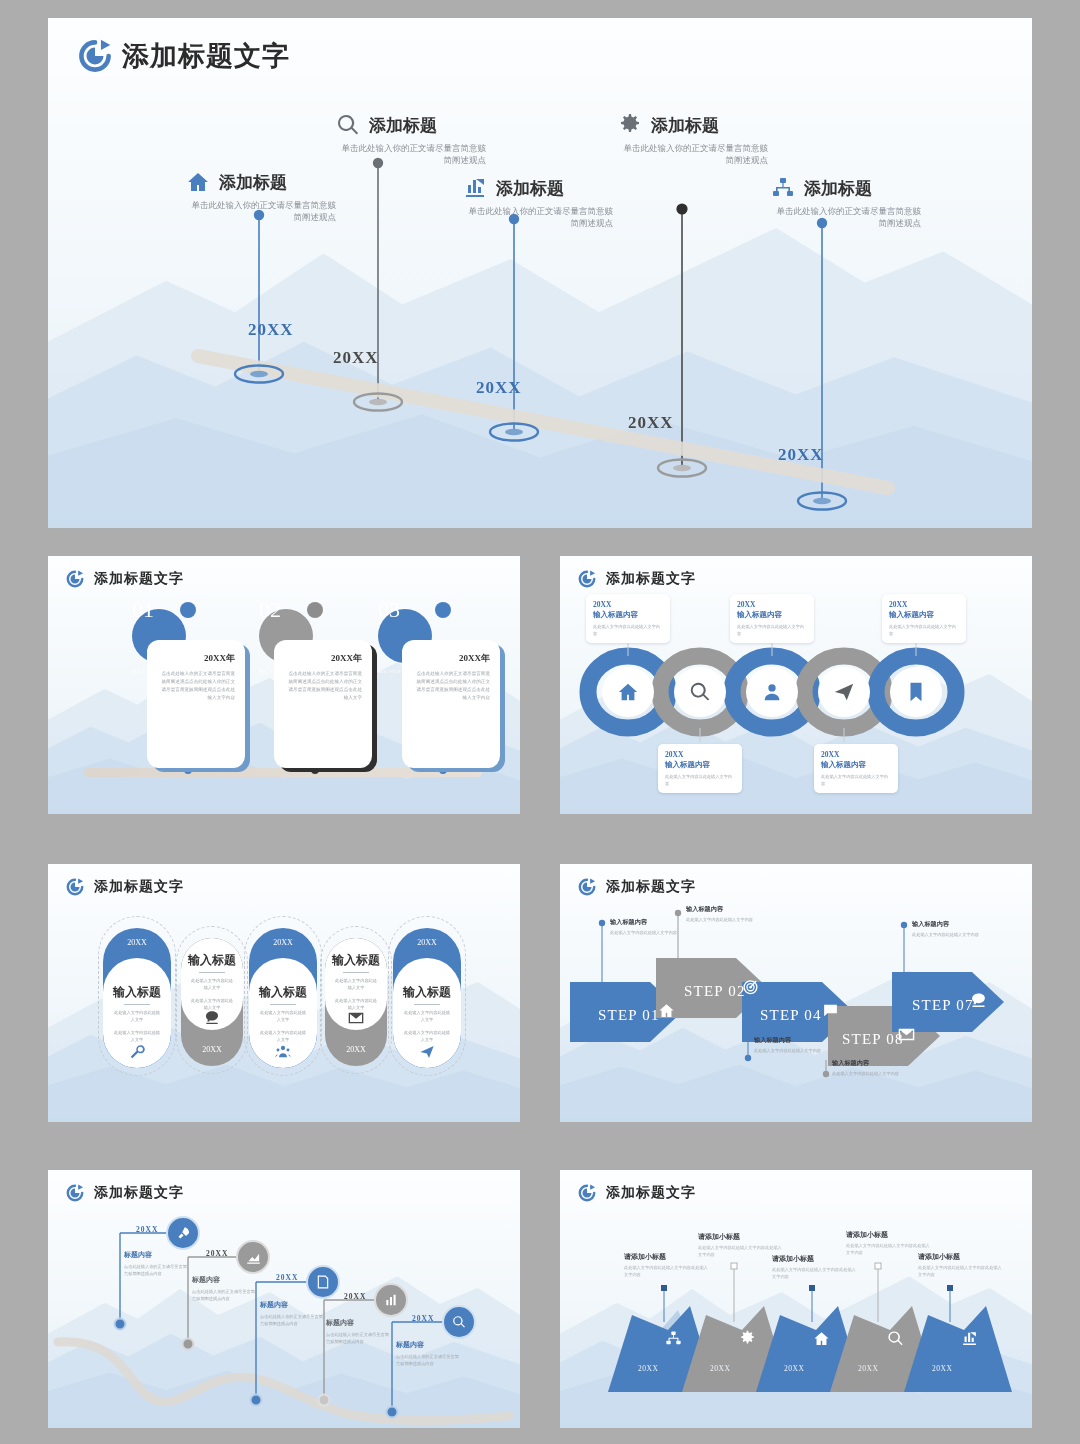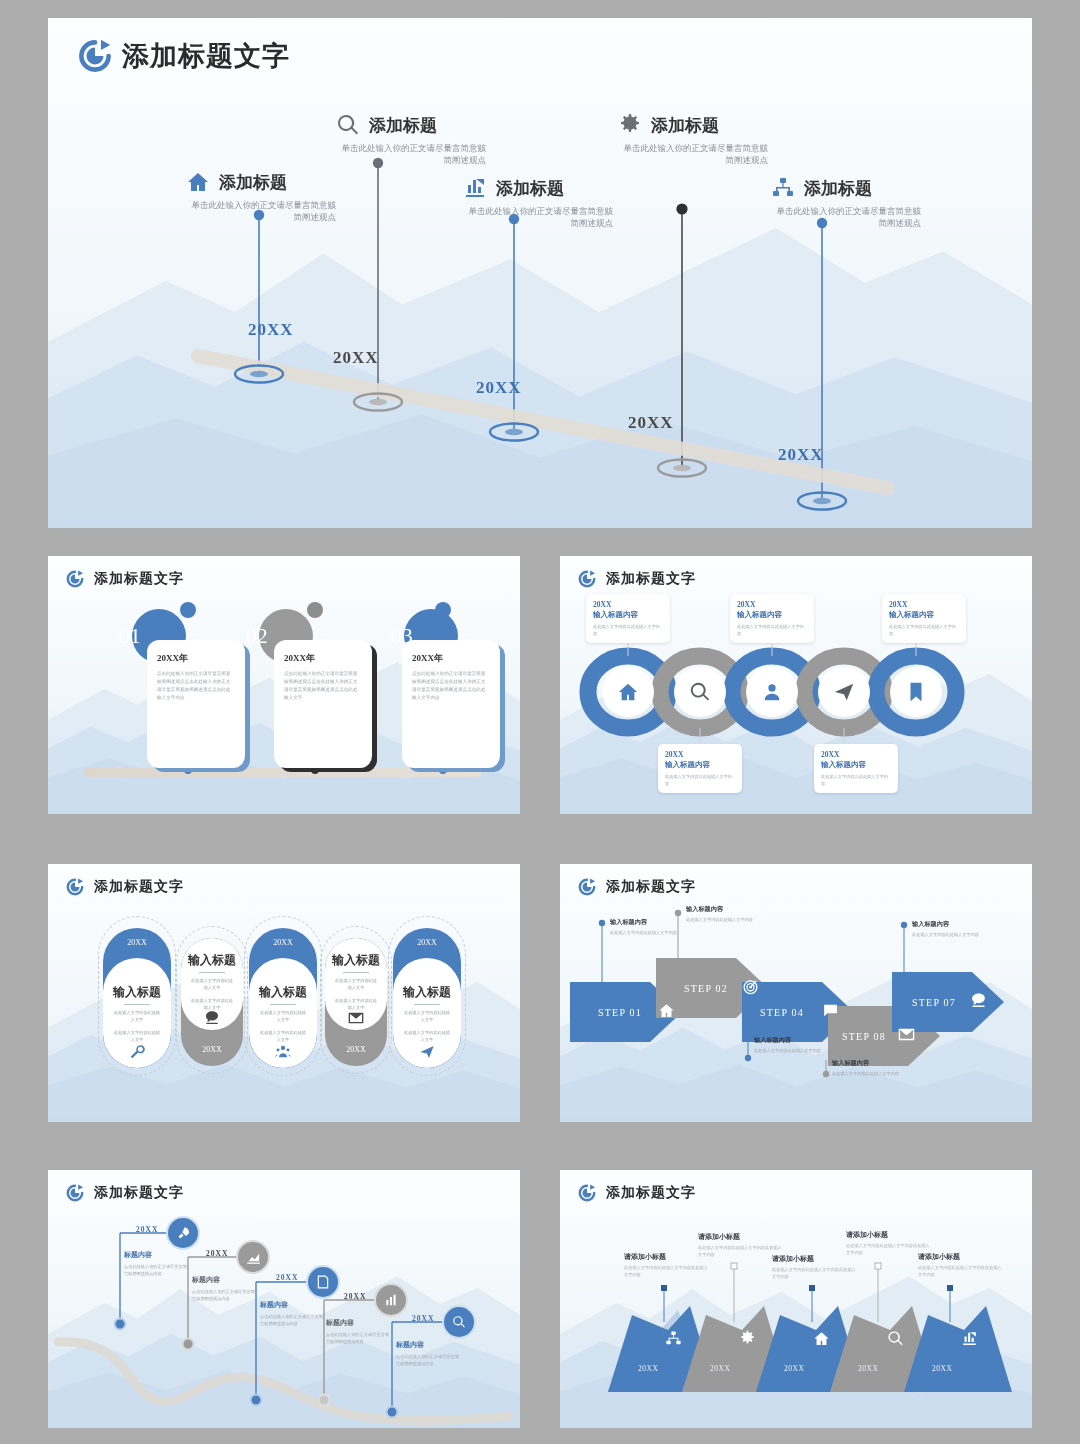--- a/index.html
+++ b/index.html
@@ -42,30 +42,30 @@
   .tl-head .ic { width:24px; height:24px; flex:none; }
   .tl-title { font-family:"Liberation Serif", serif; font-size:17px; font-weight:bold; color:#333; }
   .tl-desc { margin-top:5px; font-size:8.5px; line-height:1.45; color:#8a8f96; text-align:right; width:150px; }
   .yr { position:absolute; font-family:"Liberation Serif", serif; font-size:17px; font-weight:bold; letter-spacing:1px; }
   .yr.b { color:#3d6fae; }
   .yr.g { color:#4a4a4a; }
 
   
   .num-badge {
     position:absolute; width:54px; height:54px; border-radius:50%;
-    display:flex; flex-direction:row; align-items:center; justify-content:center;
+    display:flex; flex-direction:column; justify-content:center;
     color:#fff;
     gap:46px;
   }
   .num-badge .n { font-family:"Liberation Serif", serif; font-size:22px; line-height:1; }
   .num-badge .sub { font-size:4px; letter-spacing:.3px; opacity:.85; margin-top:2px; }
   .dotsm { position:absolute; width:16px;height:16px;border-radius:50%; }
   .card {
     position:absolute; width:98px; height:128px; background:#fff;
-    border-radius:12px; padding:12px 10px;
+    border-radius:12px; padding:12px 10px;text-align:right;
   }
   .card h4 { font-family:"Liberation Serif", serif; font-size:9px; color:#333; margin-bottom:5px; }
   .card p { font-size:4.6px; line-height:1.75; color:#9aa0a6; }
   .rail { position:absolute; height:9px; border-radius:5px;
           background:linear-gradient(90deg,#dcd6cf,#e6e0d8); }
 
   
   .callout { position:absolute; width:84px; background:#fff; border-radius:5px; padding:6px 7px;
              box-shadow:0 1px 3px rgba(60,80,110,.18); }
   .callout .yy { font-family:"Liberation Serif", serif; font-size:7.5px; font-weight:bold; color:#3d6fae; }
@@ -75,21 +75,21 @@
   
   .pill-outline { position:absolute; border:1px dashed #c6ccd3; border-radius:999px; }
   .pill { position:absolute; border-radius:999px; overflow:hidden; }
   .pill .body { position:absolute; left:0; right:0; background:#fff; border-radius:999px; }
   .pill h5 { font-family:"Liberation Serif", serif; font-size:12px; color:#333; text-align:center; }
   .pill .rule { width:26px; height:1px; background:#b9c2cc; margin:3px auto 4px; }
   .pill p { font-size:4.2px; line-height:1.7; color:#9aa0a6; text-align:center; padding:0 10px; }
   .pill .yr2 { font-family:"Liberation Serif", serif; font-size:8px; color:#fff; text-align:center; }
 
   
-  .step-lbl { position:absolute; font-family:"Liberation Serif", serif; font-size:10px; color:#fff; letter-spacing:1.2px; }
+  .step-lbl { position:absolute; font-family:"Liberation Serif", serif; font-size:15px; color:#fff; letter-spacing:1.2px; }
   .note { position:absolute; width:76px; }
   .note .nt { font-size:6.2px; font-weight:bold; color:#3a3f45; }
   .note .nd { font-size:4.2px; line-height:1.7; color:#a2a8ae; margin-top:2px; }
 
   
   .road-node { position:absolute; width:34px;height:34px;border-radius:50%;
                display:flex;align-items:center;justify-content:center; }
   .road-txt { position:absolute; width:64px; }
   .road-txt .rt { font-size:7px; font-weight:bold; }
   .road-txt .rd { font-size:4.2px; line-height:1.75; color:#a2a8ae; margin-top:3px; }
@@ -338,21 +338,21 @@
     <span class="n">02</span>
     <span class="sub">ADD TITLE</span>
   </div>
   <div style="position:absolute;left:231px;top:88px;width:98px;height:128px;border-radius:12px;background:#2f2f2f"></div>
   <div class="card" style="left:226px;top:84px">
     <h4>20XX年</h4>
     <p>点击此处输入你的正文请尽量言简意赅简阐述观点点击此处输入你的正文请尽量言简意赅简阐述观点点击此处输入文字</p>
   </div>
 
   <div class="dotsm" style="left:387px;top:46px;background:#4a7fbf"></div>
-  <div class="num-badge" style="left:356px;top:53px;background:#4a7fbf">
+  <div class="num-badge" style="left:330px;top:53px;background:#4a7fbf">
     <span class="n">03</span>
     <span class="sub">ADD TITLE</span>
   </div>
   <div style="position:absolute;left:359px;top:88px;width:98px;height:128px;border-radius:12px;background:#6e9bc9"></div>
   <div class="card" style="left:354px;top:84px">
     <h4>20XX年</h4>
     <p>点击此处输入你的正文请尽量言简意赅简阐述观点点击此处输入你的正文请尽量言简意赅简阐述观点点击此处输入文字内容</p>
   </div>
 </div>
 

